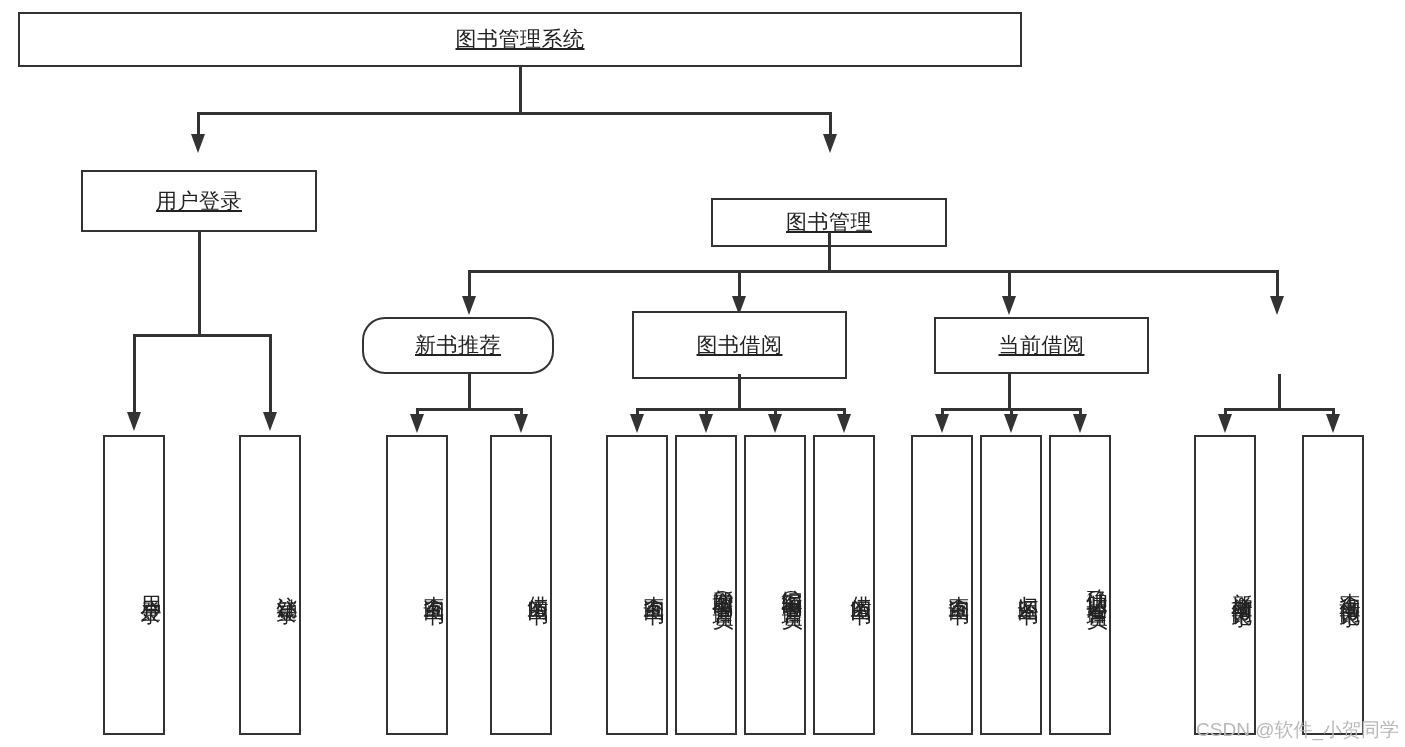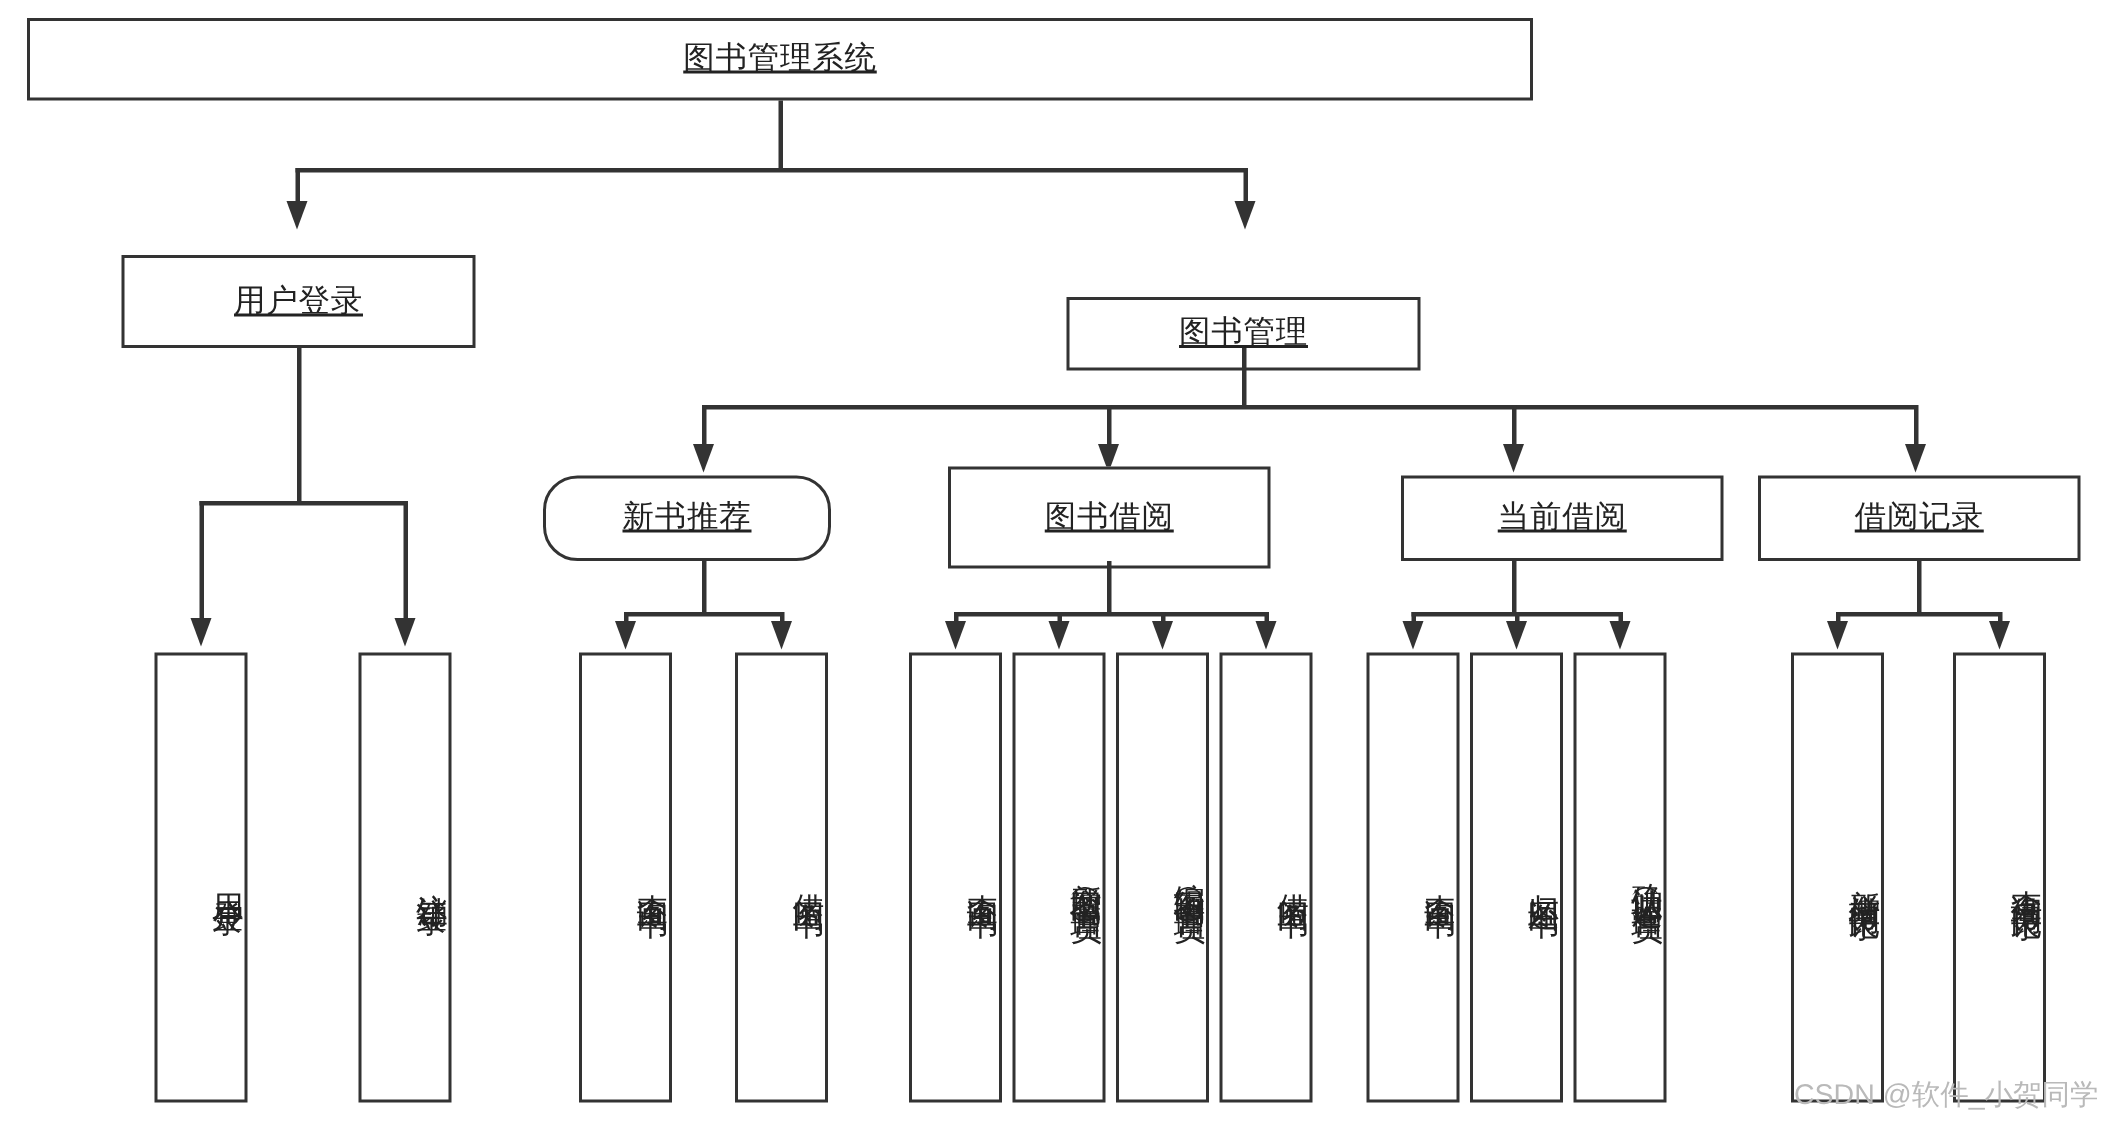--- a/index.html
+++ b/index.html
@@ -119,23 +119,20 @@
 
   <div class="node h" style="left:362px;top:317px;width:192px;height:57px;border-radius:23px;">
     <span>新书推荐</span>
   </div>
   <div class="node h" style="left:632px;top:311px;width:215px;height:68px;">
     <span>图书借阅</span>
   </div>
   <div class="node h" style="left:902px;top:317px;width:215px;height:57px;margin-left:32px;">
     <span>当前借阅</span>
   </div>
-  <div class="node h" style="left:1172px;top:317px;width:215px;height:57px;">
-    <span>借阅记录</span>
-  </div>
 
   <div class="ln v" style="left:468px;top:374px;height:36px;"></div>
   <div class="ln h" style="left:416px;top:408px;width:106px;"></div>
   <div class="ln v" style="left:416px;top:408px;height:8px;"></div>
   <div class="arrow" style="left:410px;top:414px;"></div>
   <div class="ln v" style="left:520px;top:408px;height:8px;"></div>
   <div class="arrow" style="left:514px;top:414px;"></div>
 
   <div class="ln v" style="left:738px;top:374px;height:36px;"></div>
   <div class="ln h" style="left:636px;top:408px;width:210px;"></div>

